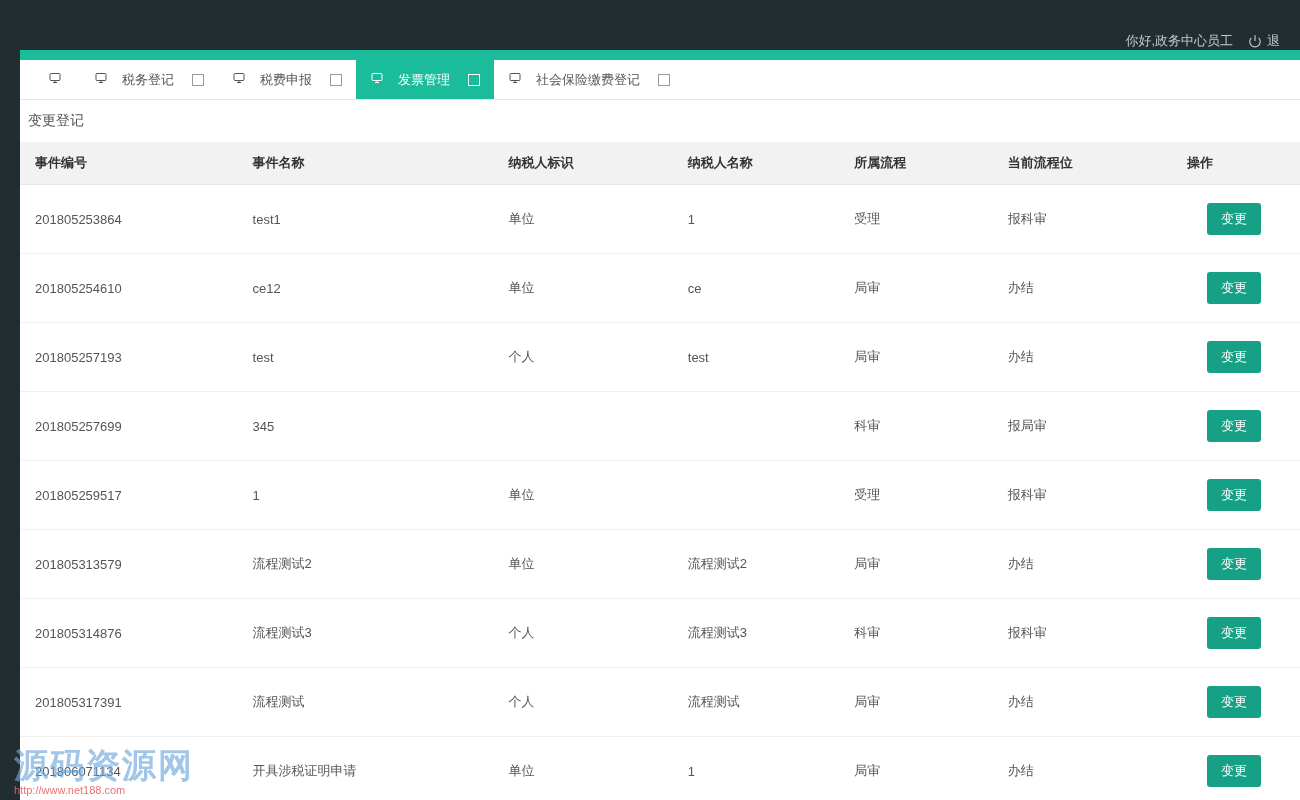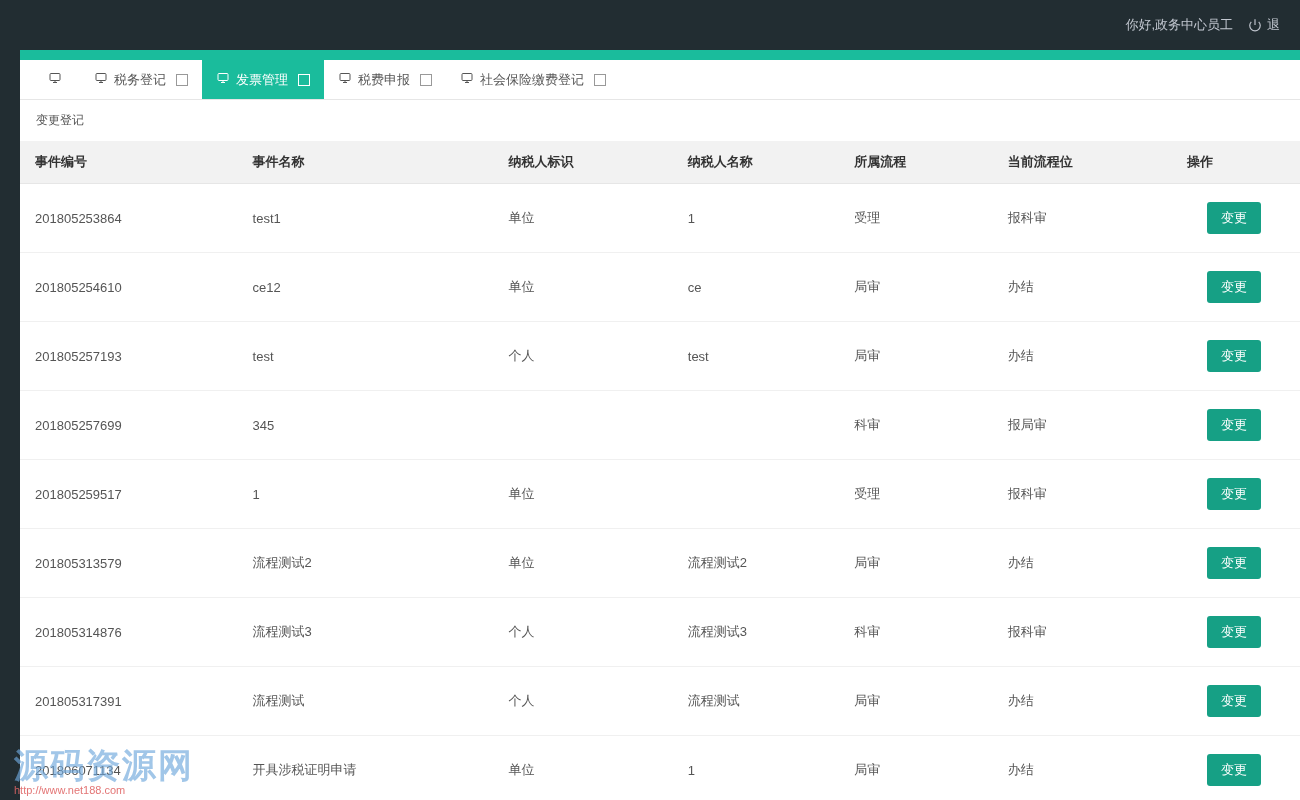--- a/index.html
+++ b/index.html
@@ -9,21 +9,21 @@
       background: #222d32;
       color: #333;
       overflow: hidden;
     }
     .top-header {
       height: 50px;
       background: #222d32;
       color: #c2c7d0;
       display: flex;
       justify-content: flex-end;
-      align-items: center;
+      align-items: flex-end;
       padding-right: 20px;
       font-size: 13px;
     }
     .top-header .greeting { margin-right: 15px; }
     .top-header .logout-area {
       display: flex;
       align-items: center;
       gap: 5px;
       cursor: pointer;
     }
@@ -51,41 +51,41 @@
       padding-left: 10px;
     }
     .tab {
       display: flex;
       align-items: center;
       height: 100%;
       padding: 0 14px;
       color: #555;
       font-size: 13px;
       cursor: pointer;
-      gap: 6px;
+      gap: 14px;
     }
     .tab.active {
       background: #1abc9c;
       color: #fff;
     }
     .tab .monitor-icon {
       width: 14px; height: 12px;
       display: inline-block;
     }
     .tab .close-box {
       width: 12px; height: 12px;
       border: 1px solid #999;
       margin-left: 4px;
       display: inline-block;
     }
     .tab.active .close-box { border-color: #fff; }
     .tab.home { padding: 0 18px; }
     .page-header {
-      padding: 12px 16px;
-      font-size: 12px;
+      padding: 12px 8px;
+      font-size: 14px;
       color: #555;
     }
     .table { width: 100%; border-collapse: collapse; }
     .table th {
       background: #f2f2f2;
       text-align: left;
       padding: 12px 15px;
       font-weight: 600;
       font-size: 13px;
       color: #333;
@@ -165,36 +165,36 @@
       </div>
       <div class="tab">
         <span><svg class="monitor-icon" viewBox="0 0 24 24" fill="none" stroke="#555" stroke-width="2">
             <rect x="2" y="3" width="20" height="14" rx="2"></rect>
             <line x1="8" y1="21" x2="16" y2="21"></line>
             <line x1="12" y1="17" x2="12" y2="21"></line>
           </svg></span>
         <span>税务登记</span>
         <span class="close-box"></span>
       </div>
+      <div class="tab">
+        <span><svg class="monitor-icon" viewBox="0 0 24 24" fill="none" stroke="#555" stroke-width="2">
+            <rect x="2" y="3" width="20" height="14" rx="2"></rect>
+            <line x1="8" y1="21" x2="16" y2="21"></line>
+            <line x1="12" y1="17" x2="12" y2="21"></line>
+          </svg></span>
+        <span>税费申报</span>
+        <span class="close-box"></span>
+      </div>
       <div class="tab active">
         <span><svg class="monitor-icon" viewBox="0 0 24 24" fill="none" stroke="#fff" stroke-width="2">
             <rect x="2" y="3" width="20" height="14" rx="2"></rect>
             <line x1="8" y1="21" x2="16" y2="21"></line>
             <line x1="12" y1="17" x2="12" y2="21"></line>
           </svg></span>
         <span>发票管理</span>
-        <span class="close-box"></span>
-      </div>
-      <div class="tab">
-        <span><svg class="monitor-icon" viewBox="0 0 24 24" fill="none" stroke="#555" stroke-width="2">
-            <rect x="2" y="3" width="20" height="14" rx="2"></rect>
-            <line x1="8" y1="21" x2="16" y2="21"></line>
-            <line x1="12" y1="17" x2="12" y2="21"></line>
-          </svg></span>
-        <span>税费申报</span>
         <span class="close-box"></span>
       </div>
       <div class="tab">
         <span><svg class="monitor-icon" viewBox="0 0 24 24" fill="none" stroke="#555" stroke-width="2">
             <rect x="2" y="3" width="20" height="14" rx="2"></rect>
             <line x1="8" y1="21" x2="16" y2="21"></line>
             <line x1="12" y1="17" x2="12" y2="21"></line>
           </svg></span>
         <span>社会保险缴费登记</span>
         <span class="close-box"></span>

